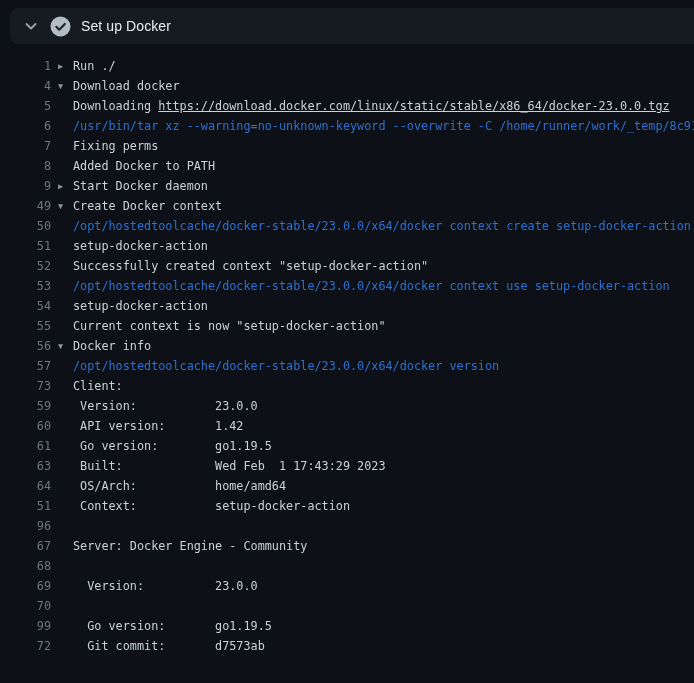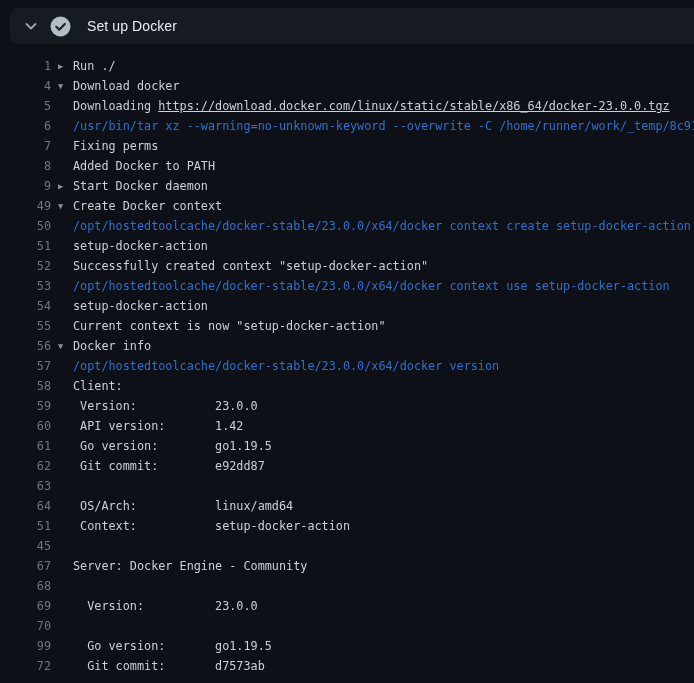--- a/index.html
+++ b/index.html
@@ -25,21 +25,21 @@
     display: flex; align-items: center; justify-content: center;
     flex: none;
   }
   .check-wrap {
     width: 21px; height: 21px;
     margin-left: 6px;
     flex: none;
     display: flex; align-items: center; justify-content: center;
   }
   .step-title {
-    margin-left: 16px;
+    margin-left: 10px;
     color: #e6edf3;
     font-size: 14px;
     font-weight: 500;
     letter-spacing: 0.1px;
     white-space: nowrap;
   }
   .log {
     padding-top: 12px;
     font-family: "DejaVu Sans Mono", "Liberation Mono", monospace;
     font-size: 11.8px;
@@ -173,60 +173,56 @@
     <a class="num">56</a>
     <span class="marker">▼</span>
     <span class="text">Docker info</span>
   </div>
       <div class="row">
     <a class="num">57</a>
     <span class="marker"></span>
     <span class="text command">/opt/hostedtoolcache/docker-stable/23.0.0/x64/docker version</span>
   </div>
       <div class="row">
-    <a class="num">58</a>
+    <a class="num">73</a>
     <span class="marker"></span>
     <span class="text">Client:</span>
   </div>
       <div class="row">
     <a class="num">59</a>
     <span class="marker"></span>
     <span class="text"> Version:           23.0.0</span>
   </div>
       <div class="row">
     <a class="num">60</a>
     <span class="marker"></span>
     <span class="text"> API version:       1.42</span>
   </div>
       <div class="row">
     <a class="num">61</a>
     <span class="marker"></span>
     <span class="text"> Go version:        go1.19.5</span>
   </div>
       <div class="row">
-    <a class="num">62</a>
-    <span class="marker"></span>
-    <span class="text"> Git commit:        e92dd87</span>
-  </div>
-      <div class="row">
     <a class="num">63</a>
     <span class="marker"></span>
+    <span class="text"> Built:             Wed Feb  1 17:43:29 2023</span>
   </div>
       <div class="row">
     <a class="num">64</a>
     <span class="marker"></span>
-    <span class="text"> OS/Arch:           linux/amd64</span>
+    <span class="text"> OS/Arch:           home/amd64</span>
   </div>
       <div class="row">
     <a class="num">51</a>
     <span class="marker"></span>
     <span class="text"> Context:           setup-docker-action</span>
   </div>
       <div class="row">
-    <a class="num">45</a>
+    <a class="num">96</a>
     <span class="marker"></span>
     <span class="text"></span>
   </div>
       <div class="row">
     <a class="num">67</a>
     <span class="marker"></span>
     <span class="text">Server: Docker Engine - Community</span>
   </div>
       <div class="row">
     <a class="num">68</a>

